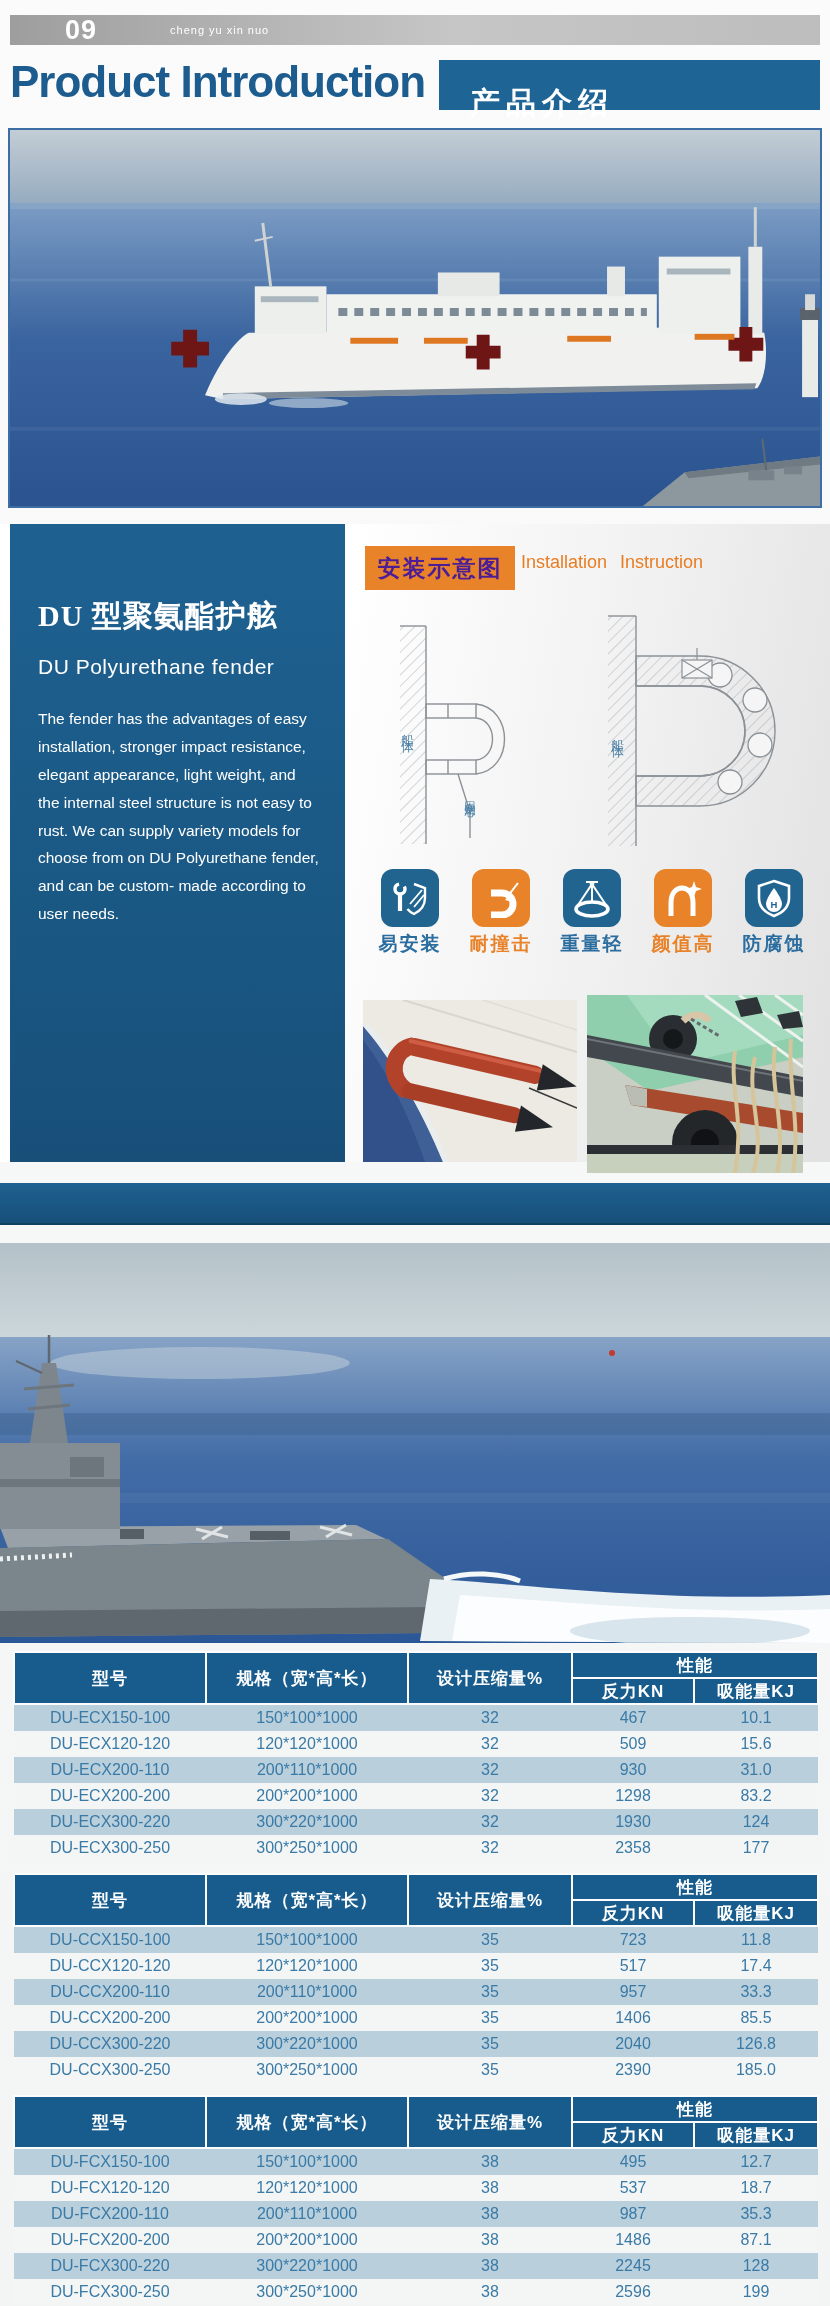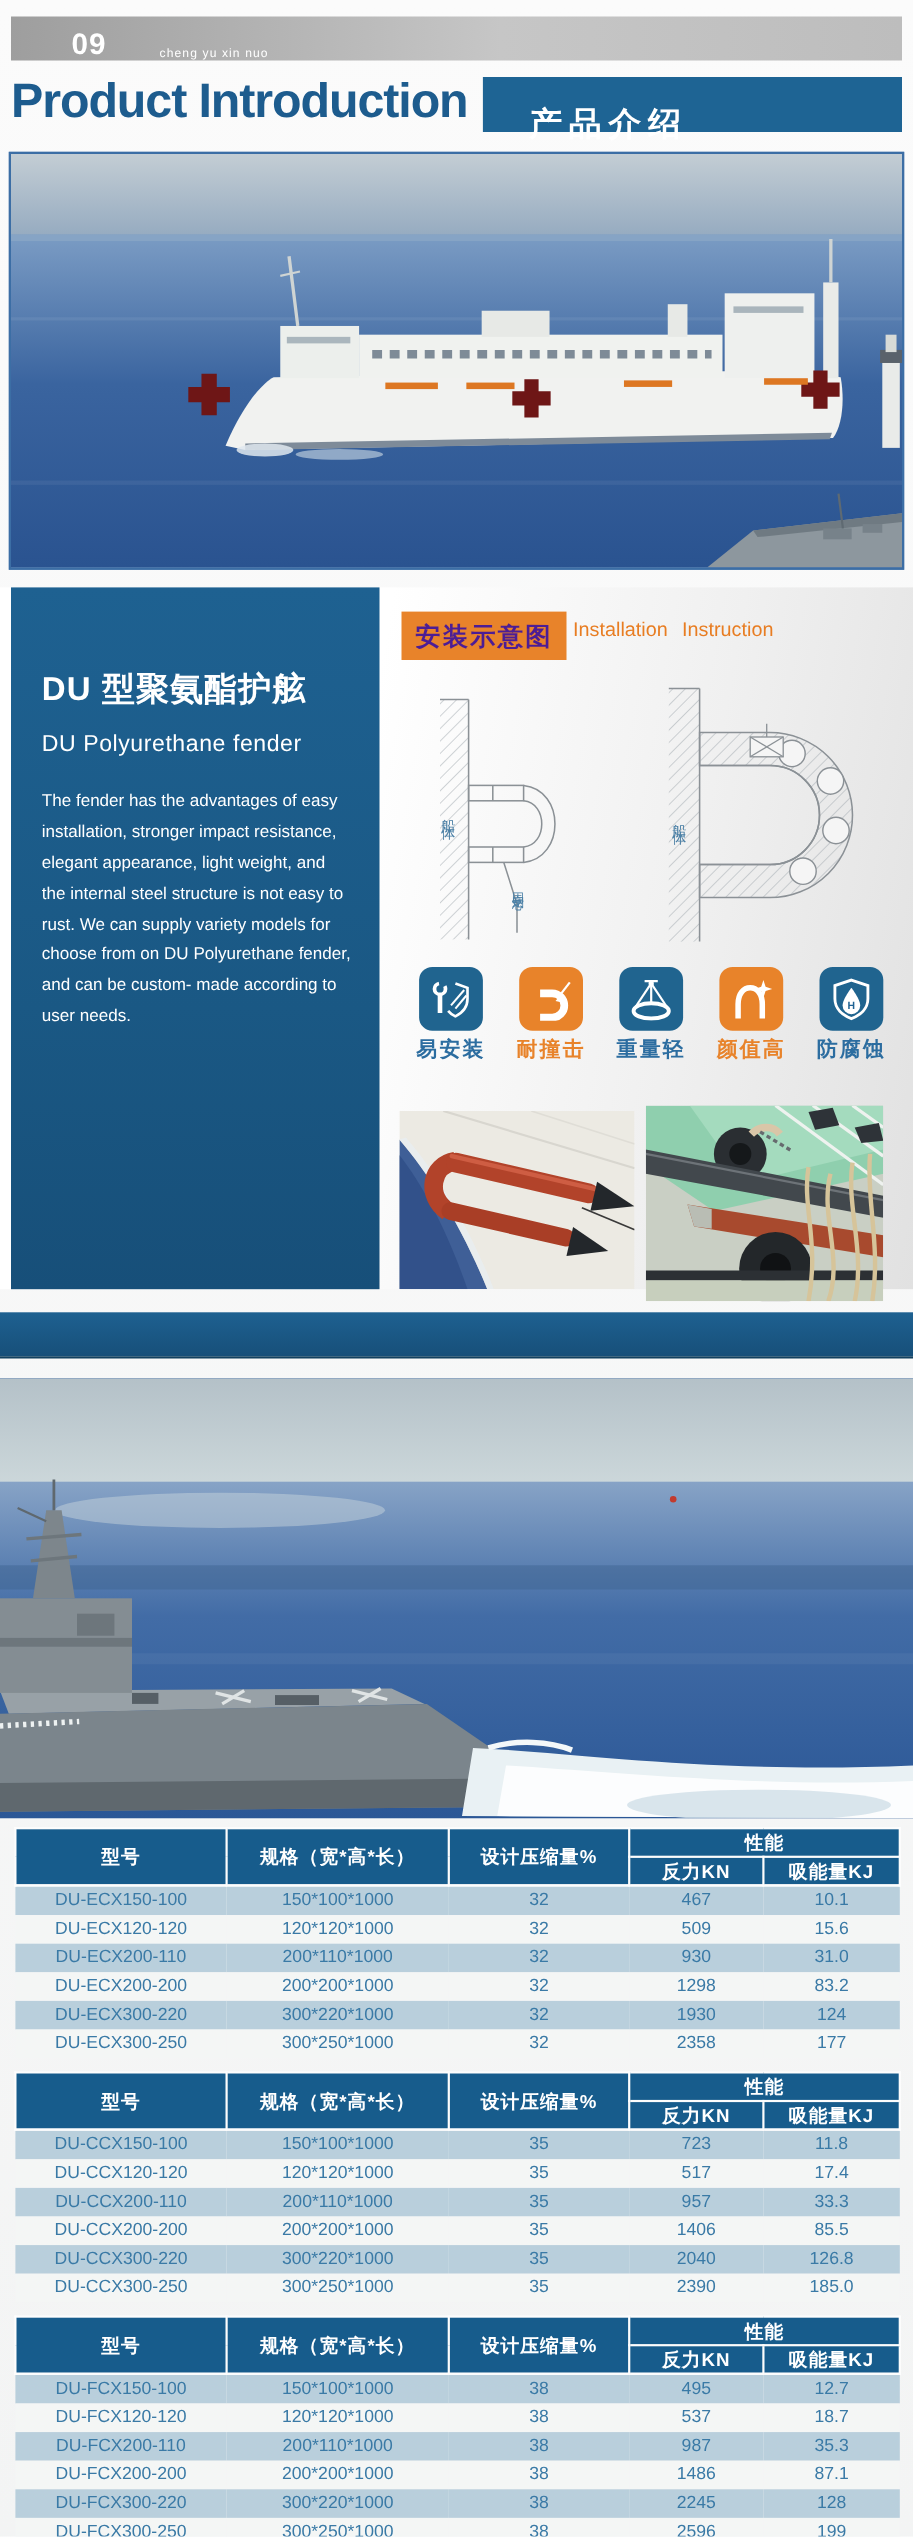--- a/index.html
+++ b/index.html
@@ -6,47 +6,47 @@
   body{
     width:830px;height:2306px;overflow:hidden;
     background:linear-gradient(180deg,#fbfbfb,#f3f4f4);
     font-family:"Liberation Sans","DejaVu Sans",sans-serif;
     -webkit-font-smoothing:antialiased;
   }
   .page{position:relative;width:830px;height:2306px;}
 
   
   .top-bar{
-    margin:15px 10px 0 10px;height:40px;
+    margin:15px 10px 0 10px;height:30px;
     background:linear-gradient(90deg,#9e9e9e,#c6c6c6 55%,#bdbdbd);
-    display:flex;align-items:flex-end;color:#fff;
+    display:flex;align-items:center;color:#fff;gap:25px;
   }
   .page-num{font-size:27px;font-weight:bold;margin-left:55px;letter-spacing:1px;line-height:30px;}
   .brand{font-size:11px;margin-left:48px;letter-spacing:1px;}
   .title-row{margin:9px 10px 0 10px;height:56px;display:flex;align-items:flex-end;}
   .title-en{font-size:44px;font-weight:bold;color:#1d5c8e;letter-spacing:-1px;white-space:nowrap;line-height:56px;}
   .title-zh-box{
     flex:1;margin-left:14px;height:50px;background:#1e6494;
     display:flex;align-items:center;
   }
-  .title-zh-box span{color:#fff;font-size:30px;font-weight:bold;letter-spacing:6px;padding-left:42px;margin-top:37px;}
+  .title-zh-box span{color:#fff;font-size:30px;font-weight:bold;letter-spacing:6px;padding-left:31px;margin-top:37px;}
 
   
   .photo1{margin:18px 8px 0 8px;height:380px;border:2px solid #3c6ea5;box-sizing:border-box;overflow:hidden;background:#5d83b2;}
   .photo1 svg{display:block;}
 
   
   .middle{position:relative;margin-top:16px;height:638px;
     background:linear-gradient(100deg,#ffffff 38%,#f0f0f0 72%,#e1e1e1 100%);}
   .intro-panel{
     position:absolute;left:10px;top:0;width:335px;height:638px;
     background:linear-gradient(180deg,#1e6191,#1a5884 60%,#174f79);
     color:#fff;box-sizing:border-box;padding:72px 26px 0 28px;
   }
-  .intro-heading-zh{font-size:30px;font-weight:bold;letter-spacing:1px;}
+  .intro-heading-zh{font-size:30px;font-weight:bold;letter-spacing:1px;font-family:Liberation Serif, serif;}
   .intro-heading-en{font-size:21px;margin-top:18px;letter-spacing:.5px;}
   .intro-desc-zh{margin-top:66px;font-size:16.5px;line-height:1.95;letter-spacing:.5px;}
   .intro-desc-en{margin-top:26px;font-size:15.5px;line-height:1.8;}
 
   .install-badge{
     position:absolute;left:365px;top:22px;width:150px;height:44px;background:#e8832a;
     color:#4c1d95;font-size:23px;font-weight:bold;letter-spacing:2px;
     display:flex;align-items:center;justify-content:center;
   }
   .install-title{position:absolute;left:521px;top:28px;font-size:18px;color:#e87d22;word-spacing:8px;white-space:nowrap;}

